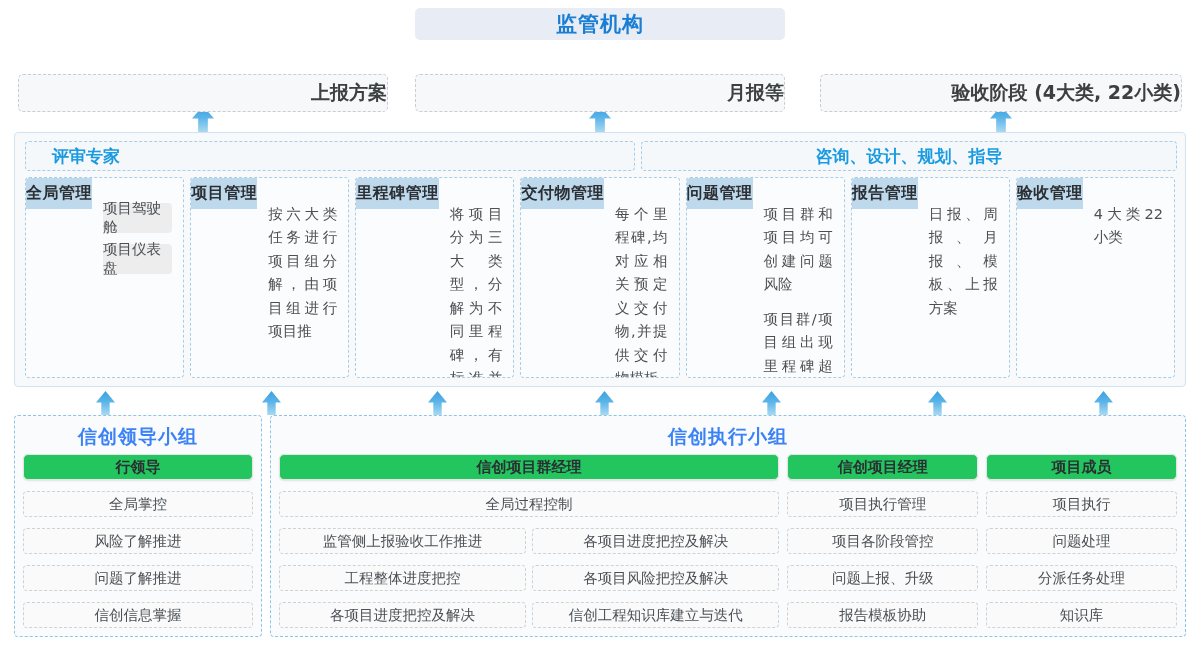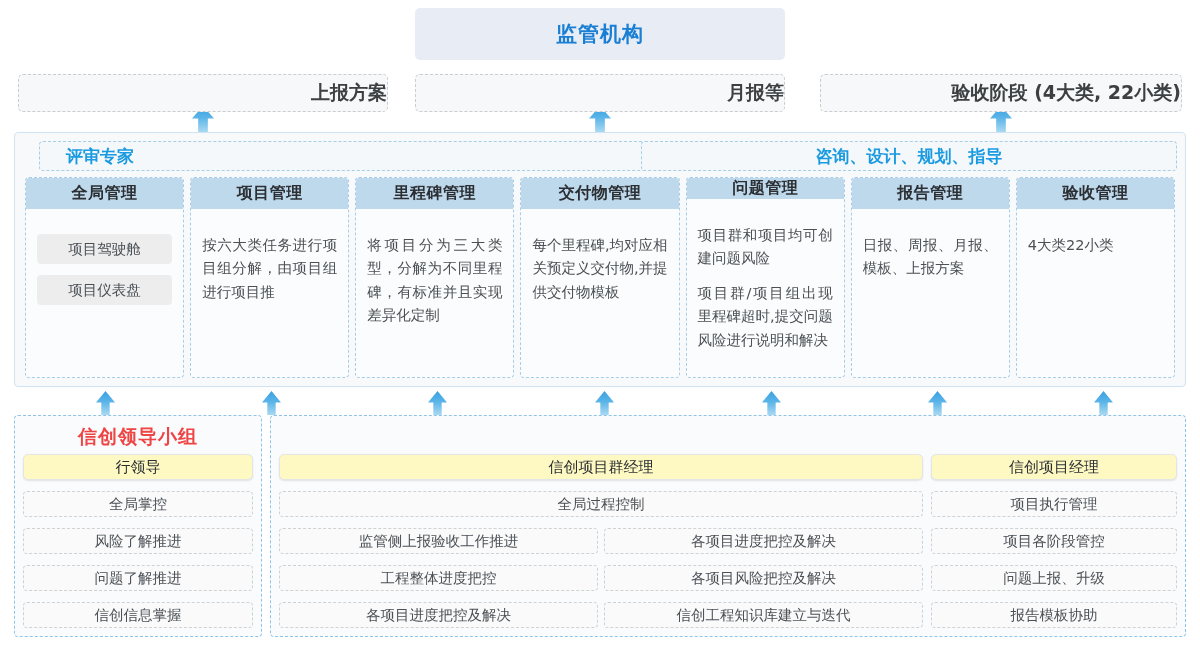--- a/index.html
+++ b/index.html
@@ -6,21 +6,21 @@
   html, body {
     width: 1200px; height: 650px;
     background: #ffffff;
     font-family: "DejaVu Sans", "Liberation Sans", sans-serif;
     overflow: hidden;
   }
   .page { position: relative; width: 1200px; height: 650px; }
 
   
   .regulator {
-    position: absolute; left: 415px; top: 8px; width: 370px; height: 52px;
+    position: absolute; left: 415px; top: 8px; width: 370px; height: 32px;
     background: #e8ecf4; border-radius: 5px;
     display: flex; align-items: center; justify-content: center;
     color: #1a7fd4; font-size: 21px; font-weight: bold; letter-spacing: 1px;
   }
 
   
   .arrow {
     width: 22px; height: 26px;
     background: linear-gradient(to bottom, #3aa0e0 0%, #5ab4e8 45%, #a9d9f2 100%);
     clip-path: polygon(50% 0%, 100% 48%, 72% 48%, 72% 100%, 28% 100%, 28% 48%, 0% 48%);
@@ -47,29 +47,29 @@
   .middle {
     position: absolute; left: 14px; top: 132px; width: 1172px; height: 255px;
     background: #f7f9fb; border: 1px solid #cfe3f2; border-radius: 4px;
   }
   .roleband {
     position: absolute; top: 8px; height: 30px;
     background: #f4f8fb; border: 1px dashed #a8cde8; border-radius: 4px;
     display: flex; align-items: center;
     color: #1a9ae0; font-size: 17px; font-weight: bold;
   }
-  #rbA { left: 24px; width: 610px; padding-left: 26px; text-align: center; }
+  #rbA { left: 10px; width: 610px; padding-left: 26px; text-align: center; }
   #rbB { left: 626px; width: 536px; justify-content: center; }
 
   .cols {
     position: absolute; left: 10px; top: 44px; right: 10px; bottom: 8px;
     display: flex; gap: 6px;
   }
   .col {
-    flex: 1 1 0; display: flex; flex-direction: column;
+    flex: 1 1 0; display: flex; flex-direction: row;
     border: 1px dashed #a8cde8; border-radius: 4px; background: #fbfcfd;
     overflow: hidden;
   }
   .col-head {
     height: 31px; background: #bfd9ec;
     display: flex; align-items: center; justify-content: center;
     color: #2b2f33; font-size: 16px; font-weight: bold; letter-spacing: .5px;
   }
   .col-body { flex: 1; padding: 25px 11px; display: flex; flex-direction: column; gap: 11px; }
   .col-body p {
@@ -88,30 +88,30 @@
   
   .bottom { position: absolute; left: 14px; top: 415px; width: 1172px; height: 222px; }
   .grpbox {
     position: absolute; top: 0; height: 222px;
     border: 1px dashed #8fc4e8; border-radius: 4px; background: #fafbfc;
   }
   #grpL { left: 0; width: 248px; }
   #grpR { left: 256px; width: 916px; }
   .grp-title {
     position: absolute; top: 8px; left: 0; right: 0; text-align: center;
-    color: #ef4444; font-size: 19px; font-weight: bold; letter-spacing: 1px;
+    color: #3b82f6; font-size: 19px; font-weight: bold; letter-spacing: 1px;
   }
 
   .subcols { position: absolute; left: 8px; right: 8px; top: 38px; bottom: 8px; display: flex; gap: 8px; }
   .subcol { display: flex; flex-direction: column; gap: 5px; }
   .sc-head {
-    height: 26px; background: #fef9c3; border: 1px solid #e3e5e7; border-radius: 5px;
+    height: 26px; background: #22c55e; border: 1px solid #e3e5e7; border-radius: 5px;
     box-shadow: 0 1px 2px rgba(0,0,0,.10);
     display: flex; align-items: center; justify-content: center;
-    color: #2b2f33; font-size: 15px; font-weight: normal;
+    color: #2b2f33; font-size: 15px; font-weight: bold;
   }
   .sc-item {
     height: 26px; background: #fafafa; border: 1px dashed #cfd2d5; border-radius: 4px;
     display: flex; align-items: center; justify-content: center;
     color: #4b5055; font-size: 14.5px; white-space: nowrap; margin-top: 6px;
   }
   .pm-split { display: flex; gap: 6px; }
   .pm-split > div { flex: 1; display: flex; flex-direction: column; gap: 5px; }
 </style>
 </head>
@@ -218,20 +218,21 @@
           <div class="sc-head">行领导</div>
           <div class="sc-item">全局掌控</div>
           <div class="sc-item">风险了解推进</div>
           <div class="sc-item">问题了解推进</div>
           <div class="sc-item">信创信息掌握</div>
         </div>
       </div>
     </div>
 
     <div class="grpbox" id="grpR">
+      <div class="grp-title">信创执行小组</div>
       <div class="subcols">
 
         <div class="subcol" style="flex:2.62">
           <div class="sc-head">信创项目群经理</div>
           <div class="sc-item">全局过程控制</div>
           <div class="pm-split">
             <div>
               <div class="sc-item">监管侧上报验收工作推进</div>
               <div class="sc-item">工程整体进度把控</div>
               <div class="sc-item">各项目进度把控及解决</div>
@@ -245,18 +246,25 @@
         </div>
 
         <div class="subcol" style="flex:1">
           <div class="sc-head">信创项目经理</div>
           <div class="sc-item">项目执行管理</div>
           <div class="sc-item">项目各阶段管控</div>
           <div class="sc-item">问题上报、升级</div>
           <div class="sc-item">报告模板协助</div>
         </div>
 
+        <div class="subcol" style="flex:1">
+          <div class="sc-head">项目成员</div>
+          <div class="sc-item">项目执行</div>
+          <div class="sc-item">问题处理</div>
+          <div class="sc-item">分派任务处理</div>
+          <div class="sc-item">知识库</div>
+        </div>
 
       </div>
     </div>
 
   </div>
 </div>
 
 </body></html>

